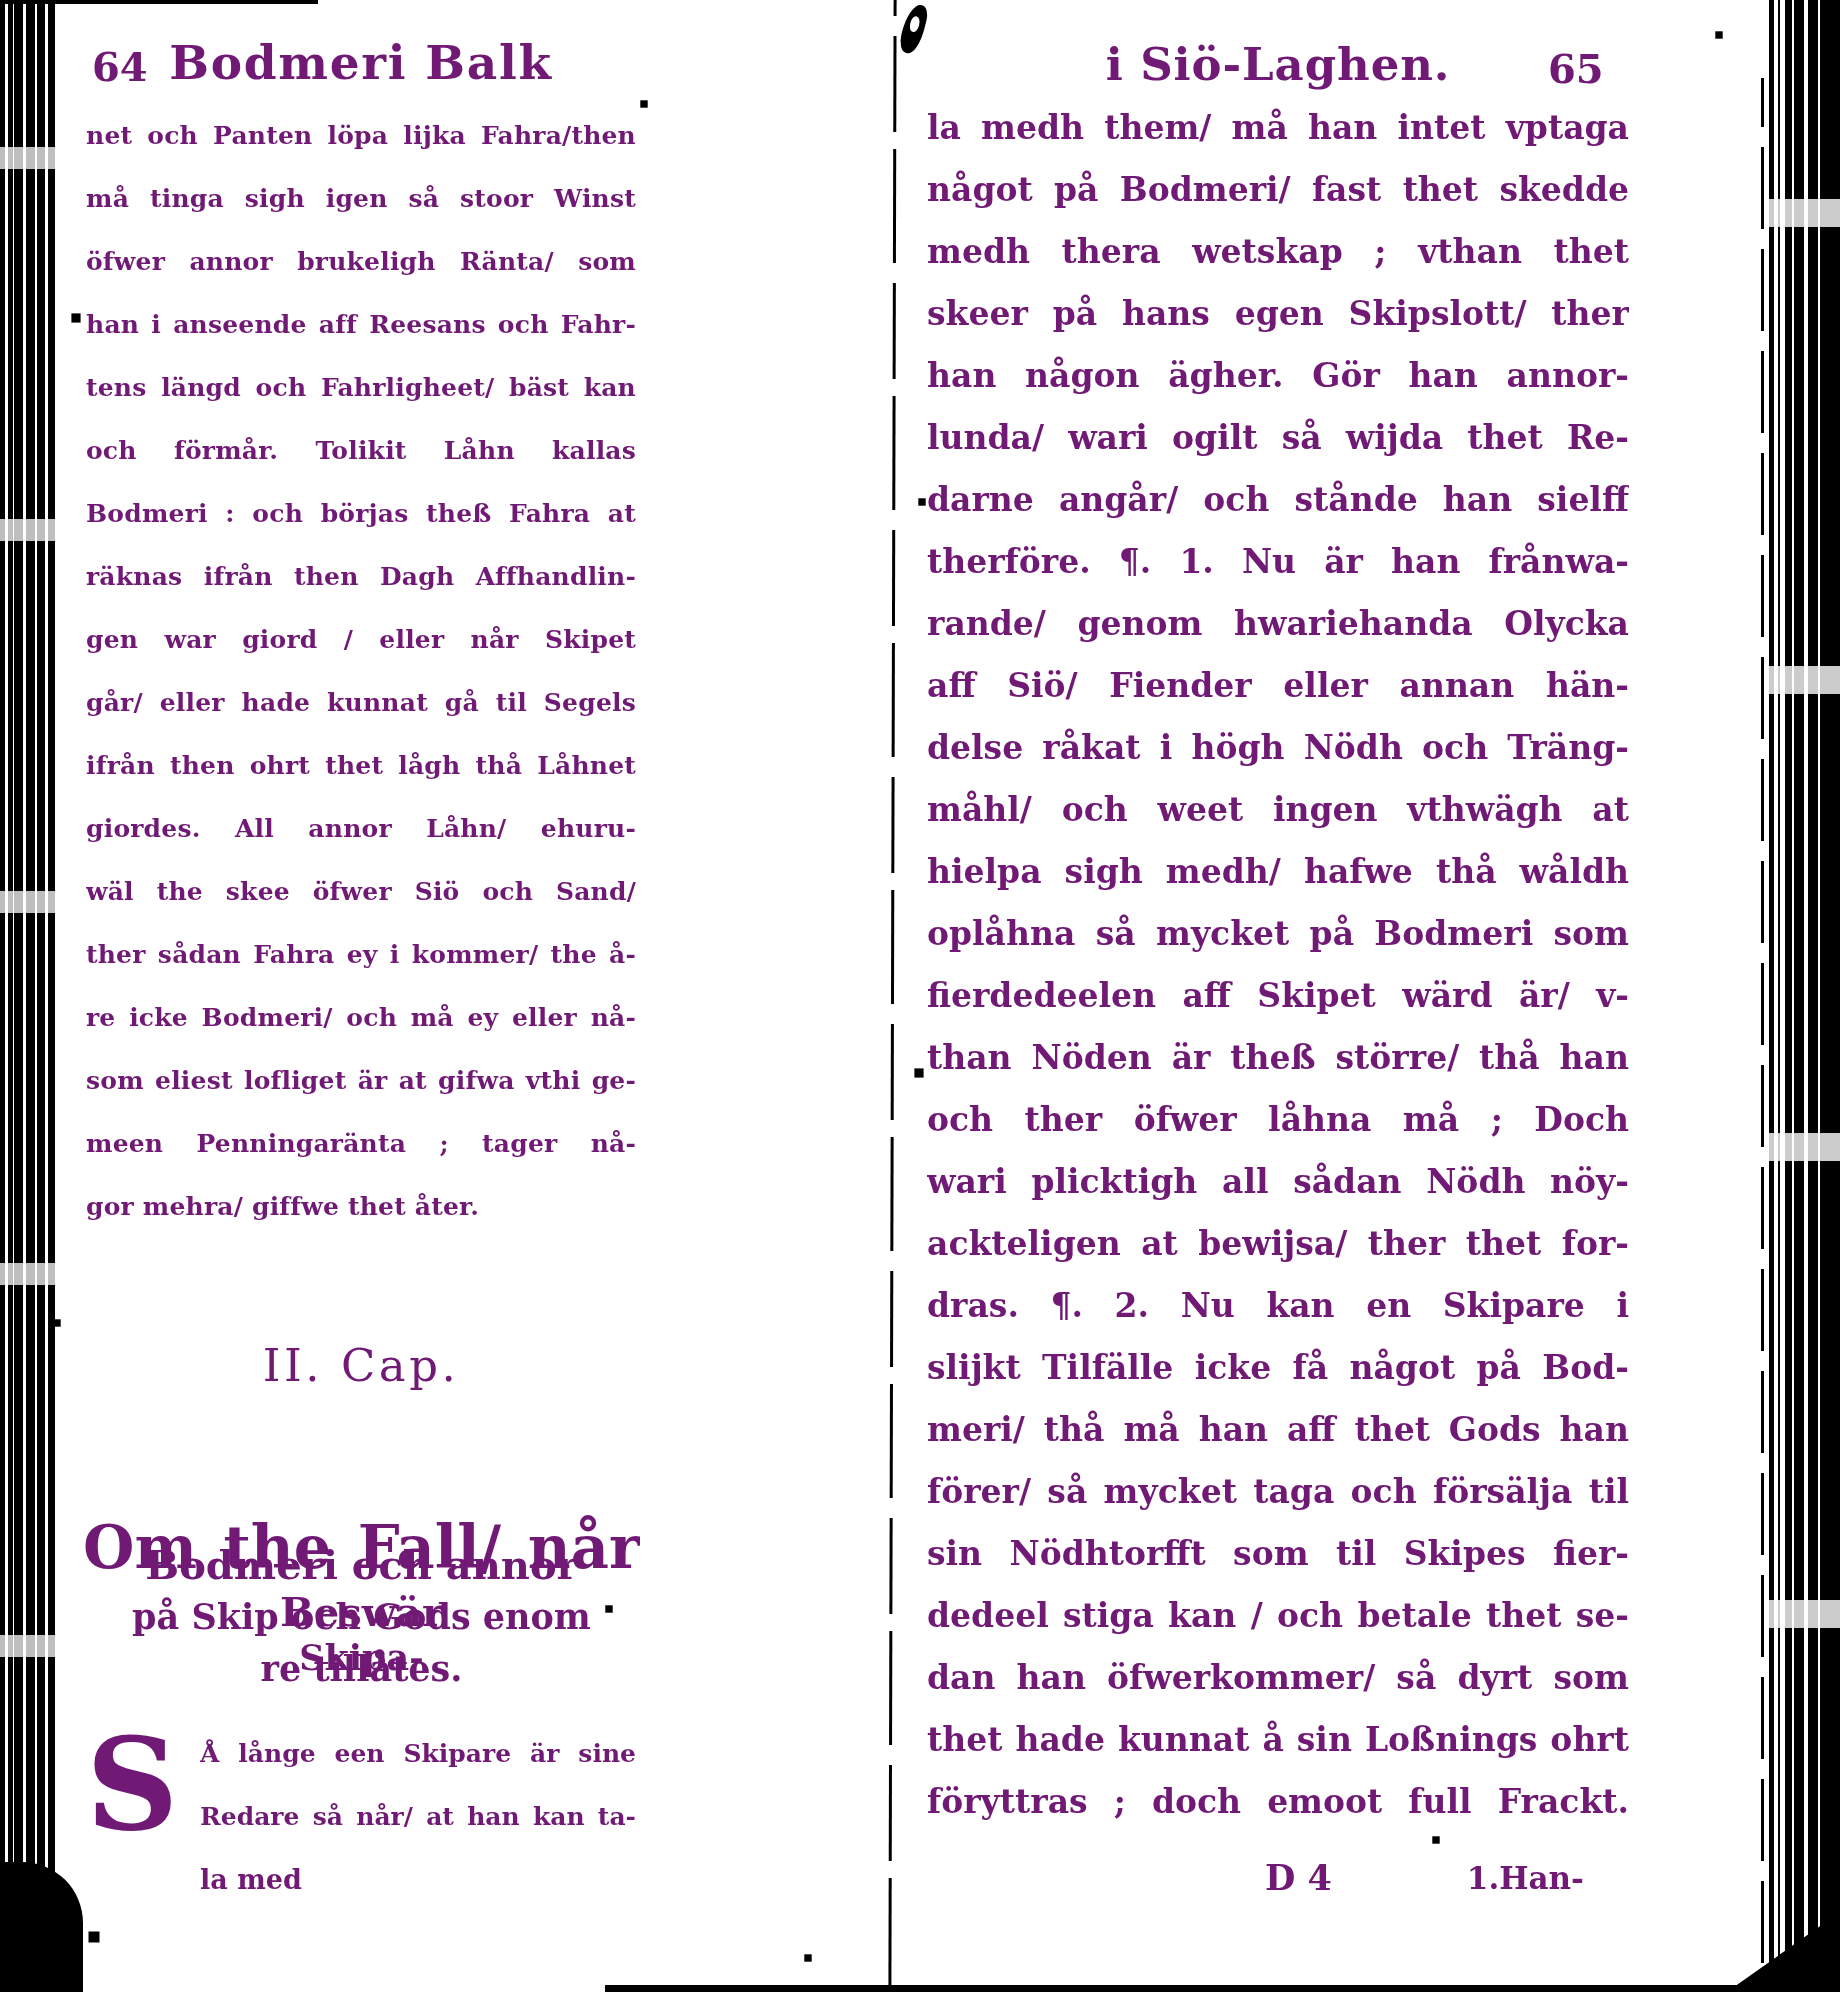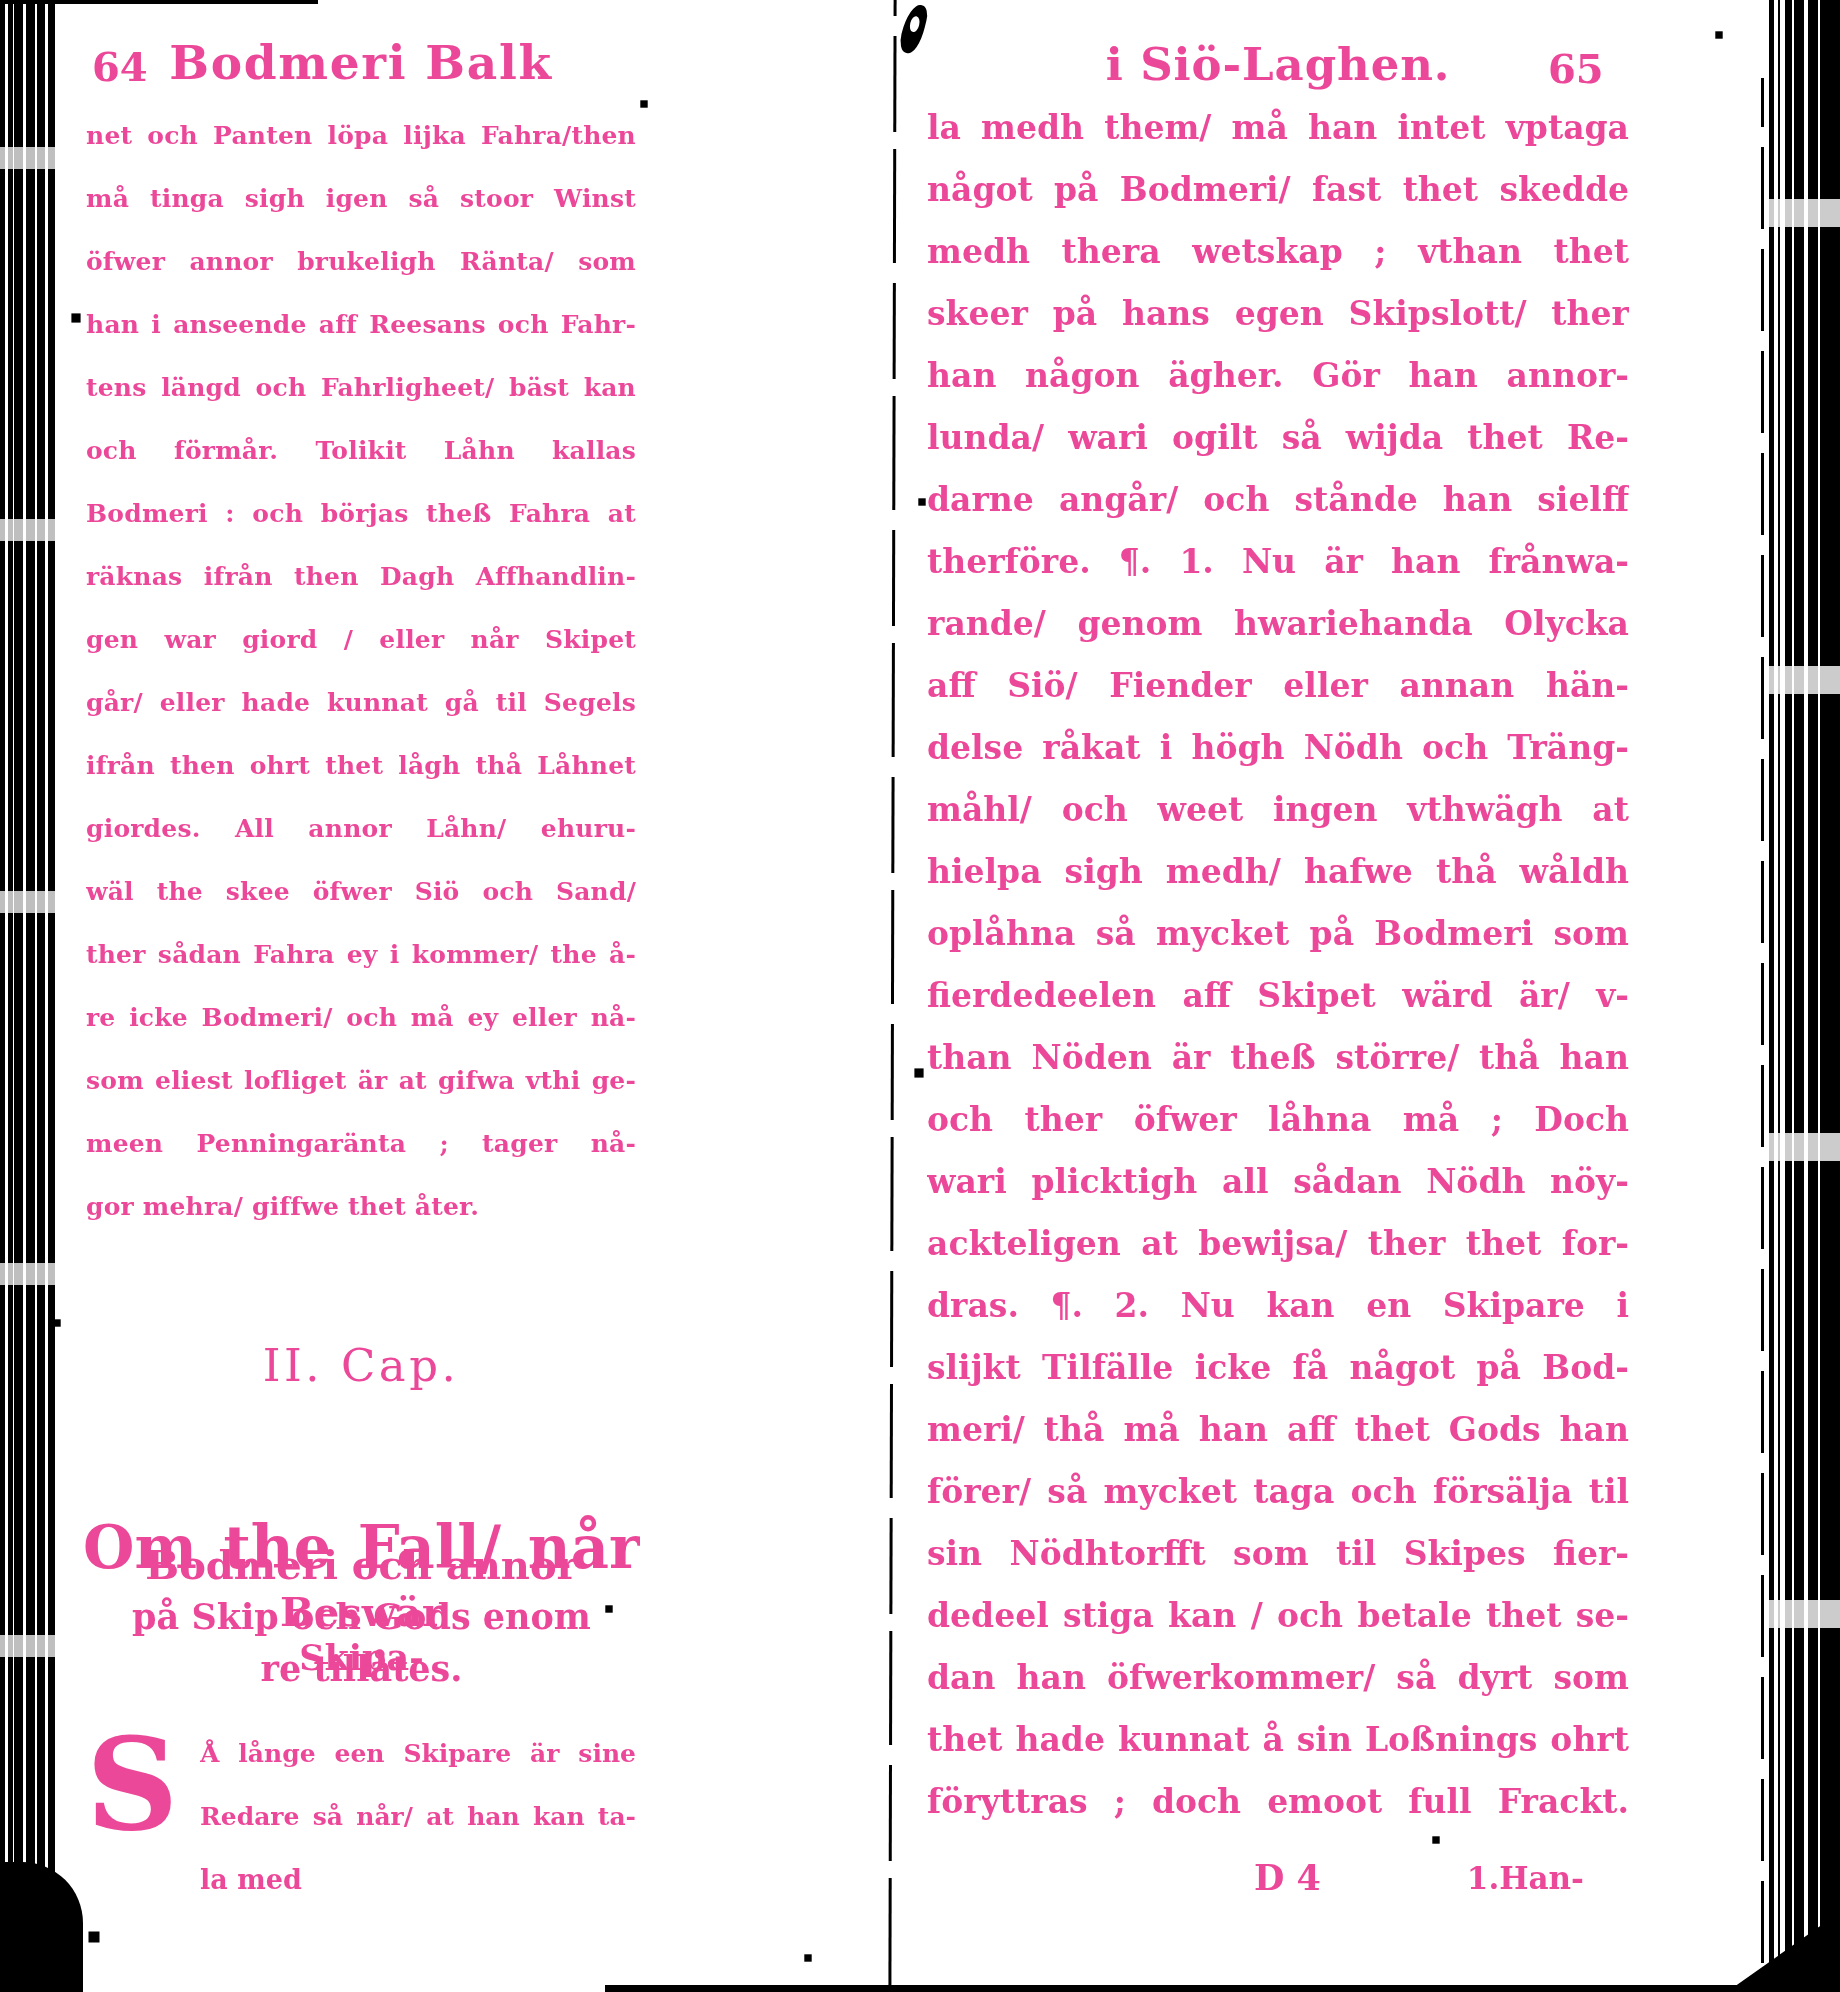--- a/index.html
+++ b/index.html
@@ -1,19 +1,19 @@
 <!DOCTYPE html>
 <html style="font-size:14px"><head>
 <meta charset="utf-8">
 <style>
   html,body { margin:0; padding:0; background:#777; }
   #screen {
     position:relative; width:1840px; height:1992px;
     background:#ffffff; overflow:hidden;
-    font-family:"DejaVu Serif","Liberation Serif",serif; color:#ec4899;
+    font-family:"DejaVu Serif","Liberation Serif",serif; color:#701a75;
   }
   
   .bl { font-weight:700; }
   .line {
     text-align:justify; text-align-last:justify;
     overflow:hidden;
   }
   .line.flush { text-align:left; text-align-last:left; }
   .lp-body { position:absolute; left:86px; top:104px; width:550px; }
   .lp-body .line { font-size:25px; line-height:63px; height:63px; letter-spacing:0.2px; }
@@ -39,21 +39,21 @@
 
   .lp-para    { position:absolute; left:86px; top:1722px; width:550px; }
   .lp-dropcap { position:absolute; left:0; top:1.7px; font-size:128px; line-height:121px; font-weight:700; }
   .lp-para .pline { margin-left:114px; font-size:25px; line-height:63px; height:63px;
                     text-align:justify; text-align-last:justify; overflow:hidden; font-weight:700; }
   .lp-catch   { margin-left:114px; padding-right:55px; font-size:27px; line-height:63px; height:63px;
                 text-align:left; font-weight:700; }
 
   .rp-sig     { position:absolute; left:927px; top:1852px; width:702px; height:62px;
                 font-size:35px; line-height:52px; font-weight:700; }
-  .rp-sigmark { position:absolute; left:327px; }
+  .rp-sigmark { position:absolute; left:338px; }
   .rp-catch   { position:absolute; right:45px; font-size:31px; }
 
   
   .edge-left {
     position:absolute; left:0; top:0; width:55px; height:1992px;
     background:
       repeating-linear-gradient(180deg, rgba(255,255,255,0) 0 147px, rgba(255,255,255,.75) 147px 169px, rgba(255,255,255,0) 169px 372px),
       repeating-linear-gradient(90deg, #000 0 5.2px, #fff 5.2px 7.8px, #000 7.8px 13px, #fff 13px 14px,
         #000 14px 23px, #fff 23px 26px, #000 26px 35px, #fff 35px 37px, #000 37px 45px, #fff 45px 48px, #000 48px 55px);
   }

